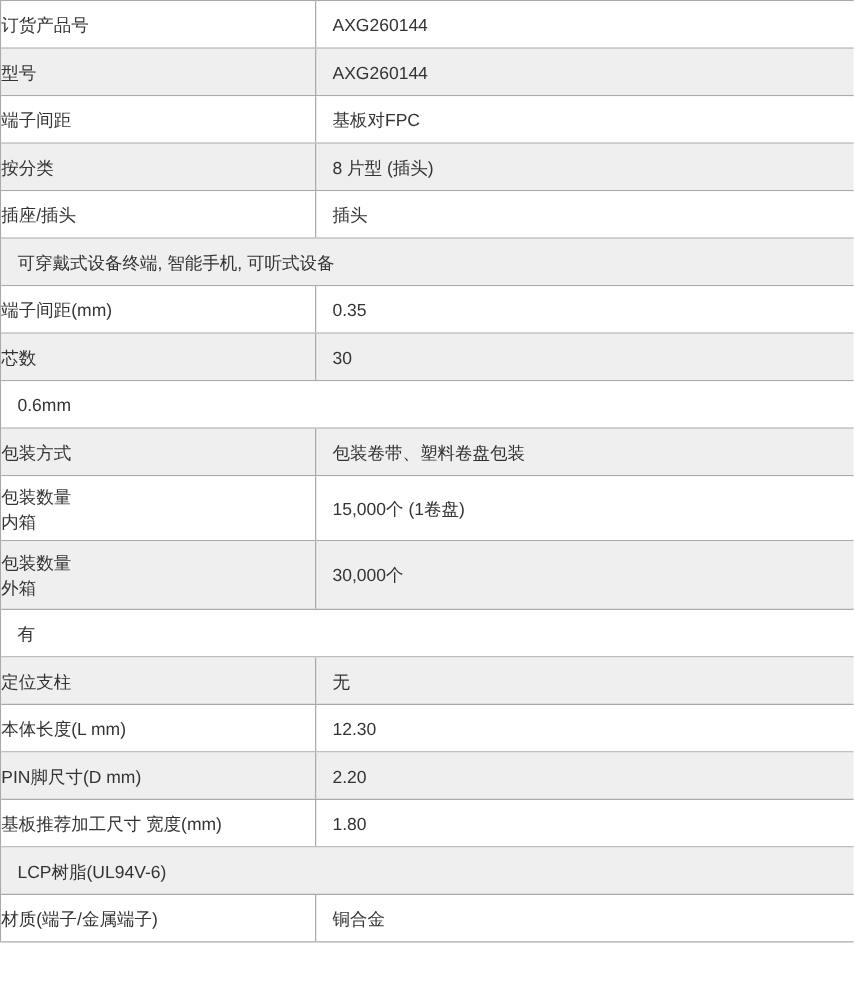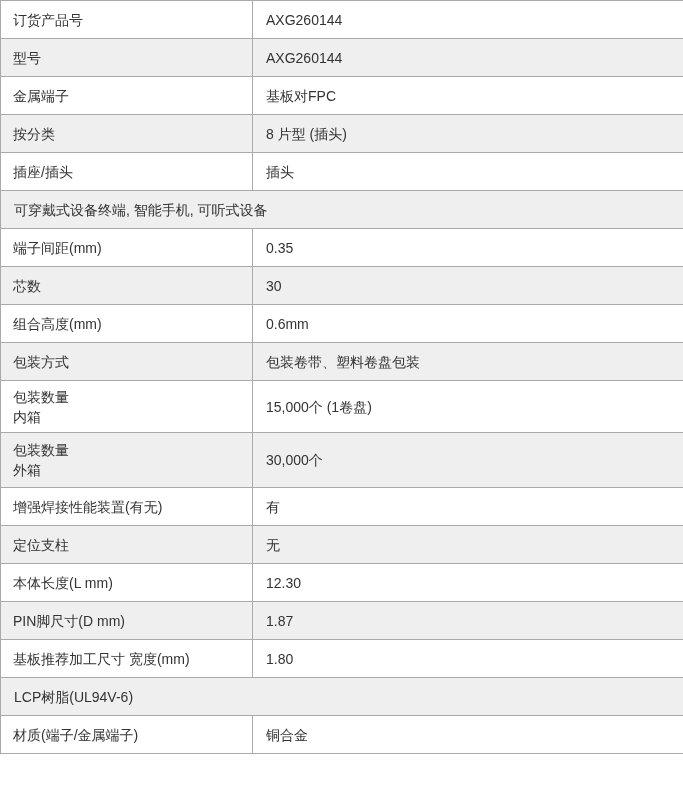--- a/index.html
+++ b/index.html
@@ -37,21 +37,20 @@
   .cell {
     display: flex;
     align-items: center;
     font-size: 14px;
     line-height: 20px;
     box-sizing: border-box;
   }
   .cell.label {
     width: 252px;
     min-width: 252px;
-    padding-left: 12px;
     padding-right: 10px;
     border-right: 1px solid var(--border, #aaaaaa);
     white-space: pre-line;
   }
   .cell.value {
     flex: 1;
     padding-left: 13px;
     padding-right: 6px;
   }
 </style>
@@ -61,21 +60,21 @@
 <div class="spec-table">
   <div class="row">
     <div class="cell label">订货产品号</div>
     <div class="cell value">AXG260144</div>
   </div>
   <div class="row">
     <div class="cell label">型号</div>
     <div class="cell value">AXG260144</div>
   </div>
   <div class="row">
-    <div class="cell label">金属端子</div>
+    <div class="cell label">端子间距</div>
     <div class="cell value">基板对FPC</div>
   </div>
   <div class="row">
     <div class="cell label">按分类</div>
     <div class="cell value">8 片型 (插头)</div>
   </div>
   <div class="row">
     <div class="cell label">插座/插头</div>
     <div class="cell value">插头</div>
   </div>
@@ -84,52 +83,50 @@
   </div>
   <div class="row">
     <div class="cell label">端子间距(mm)</div>
     <div class="cell value">0.35</div>
   </div>
   <div class="row">
     <div class="cell label">芯数</div>
     <div class="cell value">30</div>
   </div>
   <div class="row">
-    <div class="cell label">组合高度(mm)</div>
     <div class="cell value">0.6mm</div>
   </div>
   <div class="row">
     <div class="cell label">包装方式</div>
     <div class="cell value">包装卷带、塑料卷盘包装</div>
   </div>
   <div class="row">
     <div class="cell label">包装数量
 内箱</div>
     <div class="cell value">15,000个 (1卷盘)</div>
   </div>
   <div class="row">
     <div class="cell label">包装数量
 外箱</div>
     <div class="cell value">30,000个</div>
   </div>
   <div class="row">
-    <div class="cell label">增强焊接性能装置(有无)</div>
     <div class="cell value">有</div>
   </div>
   <div class="row">
     <div class="cell label">定位支柱</div>
     <div class="cell value">无</div>
   </div>
   <div class="row">
     <div class="cell label">本体长度(L mm)</div>
     <div class="cell value">12.30</div>
   </div>
   <div class="row">
     <div class="cell label">PIN脚尺寸(D mm)</div>
-    <div class="cell value">1.87</div>
+    <div class="cell value">2.20</div>
   </div>
   <div class="row">
     <div class="cell label">基板推荐加工尺寸 宽度(mm)</div>
     <div class="cell value">1.80</div>
   </div>
   <div class="row">
     <div class="cell value">LCP树脂(UL94V-6)</div>
   </div>
   <div class="row">
     <div class="cell label">材质(端子/金属端子)</div>

